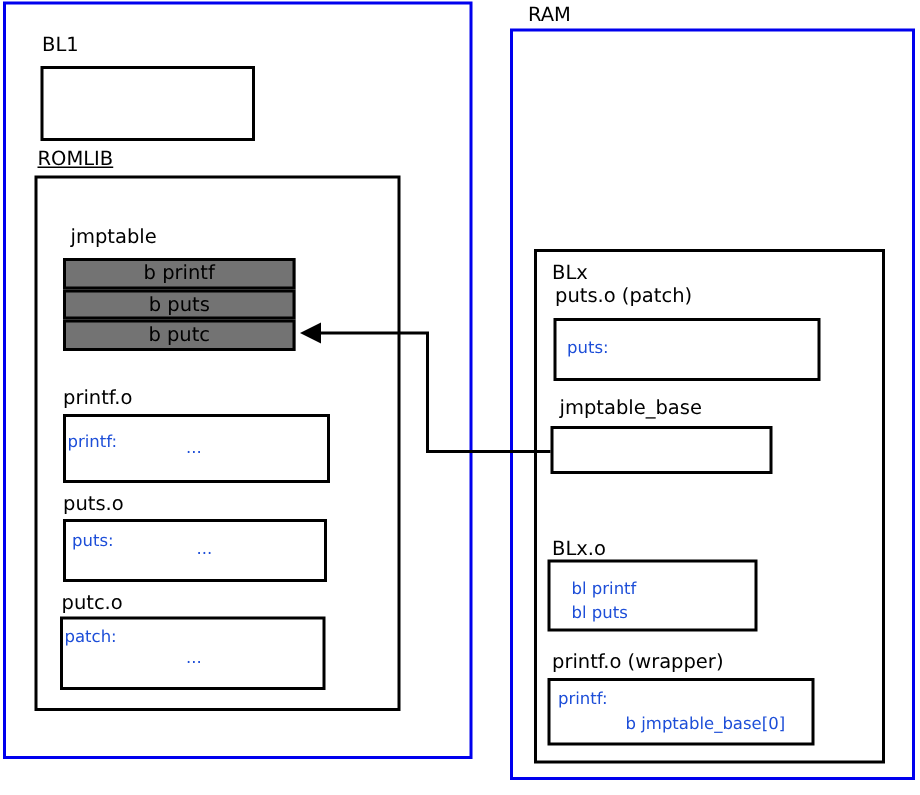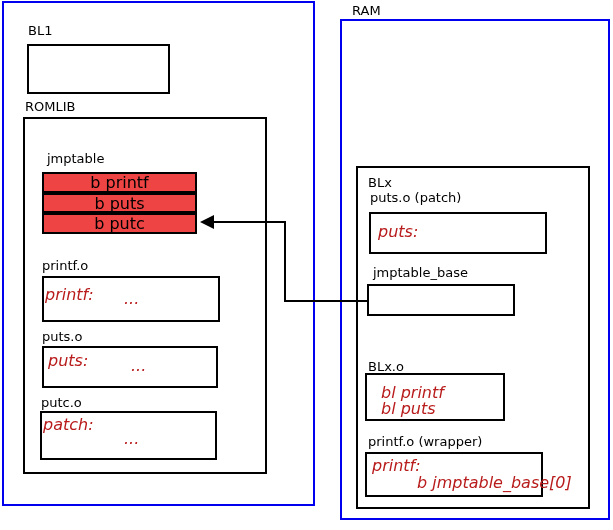--- a/index.html
+++ b/index.html
@@ -1,37 +1,37 @@
 <!DOCTYPE html>
 <html><head>
 <meta charset="utf-8">
 <style>
   html,body{margin:0;padding:0;background:#ffffff;}
   .canvas{
     position:relative;width:613px;height:530px;background:#ffffff;
     font-family:"DejaVu Sans", sans-serif;color:#000;overflow:hidden;
   }
   .lbl{position:absolute;font-size:13px;line-height:15px;white-space:nowrap;color:#000;}
-  .txt{position:absolute;font-size:16px;line-height:15px;white-space:nowrap;color:#b91c1c;font-style:italic;}
+  .txt{position:absolute;font-size:11px;line-height:15px;white-space:nowrap;color:#1d4ed8;}
   .bluebox{position:absolute;border:2px solid #0000ee;box-sizing:border-box;background:#ffffff;}
   .box{position:absolute;border:2px solid #000000;box-sizing:border-box;background:#ffffff;}
-  .cell{position:absolute;border:2px solid #000000;box-sizing:border-box;background:#ef4444;
-        display:flex;align-items:center;justify-content:center;font-size:16px;}
+  .cell{position:absolute;border:2px solid #000000;box-sizing:border-box;background:#737373;
+        display:flex;align-items:center;justify-content:center;font-size:13px;}
   svg.arrow-overlay{position:absolute;left:0;top:0;pointer-events:none;}
 </style>
 </head>
 <body>
 
 <div class="canvas">
 
   <div class="lbl" style="left:56px;top:2px;">ROM</div>
   <div class="bluebox" style="left:2px;top:1px;width:313px;height:505px;">
     <div class="lbl" style="left:24px;top:20px;">BL1</div>
     <div class="box" style="left:23px;top:41px;width:143px;height:50px;"></div>
-    <div class="lbl" style="left:21px;top:96px;">ROMLIB</div>
+    <div class="lbl" style="left:21px;top:96px;text-decoration:underline;">ROMLIB</div>
 
     <div class="box" style="left:19px;top:114px;width:244px;height:357px;">
       <div class="lbl" style="left:22px;top:32px;">jmptable</div>
       <div class="cell" style="left:17px;top:53px;width:155px;height:21px;">b printf</div>
       <div class="cell" style="left:17px;top:94px;width:155px;height:21px;">b putc</div>
       <div class="cell" style="left:17px;top:74px;width:155px;height:20px;">b puts</div>
 
       <div class="lbl" style="left:17px;top:139px;">printf.o</div>
       <div class="box" style="left:17px;top:157px;width:178px;height:46px;">
         <div class="txt" style="left:1px;top:9px;">printf:</div>

